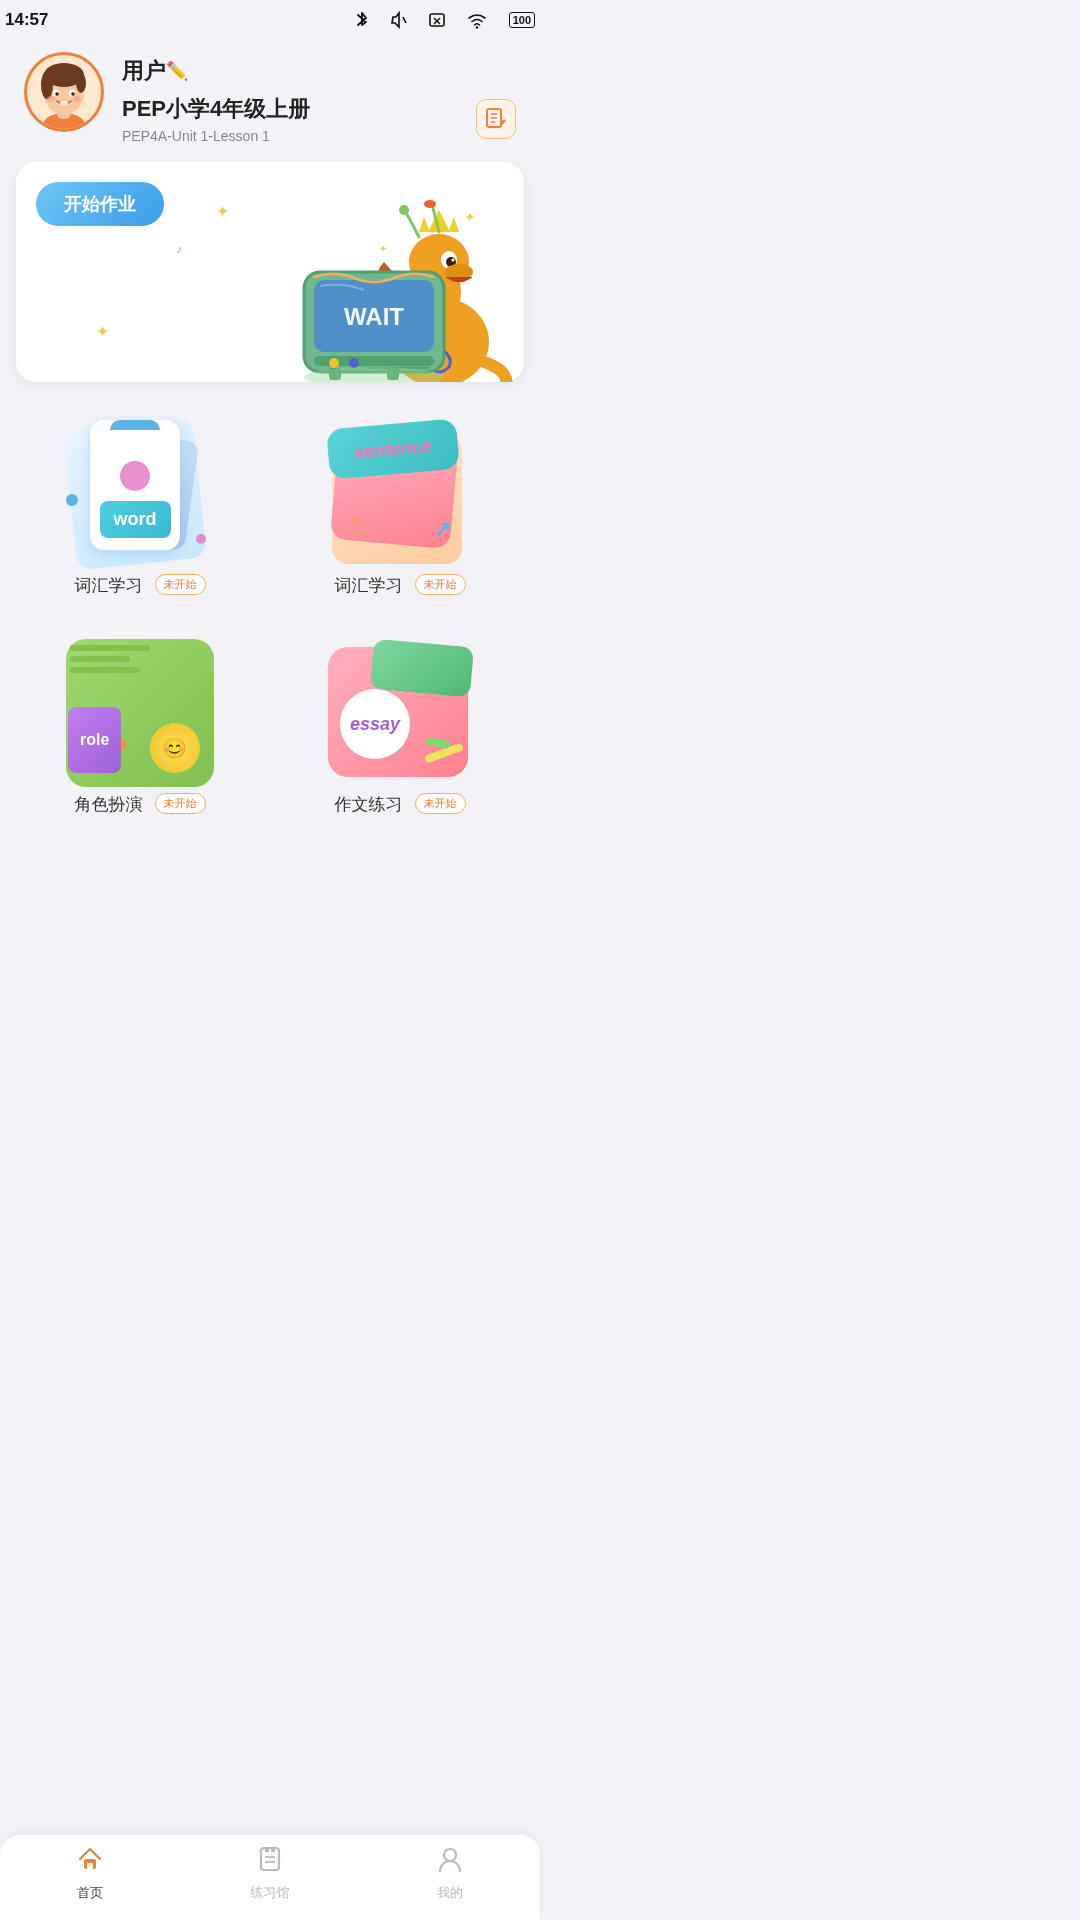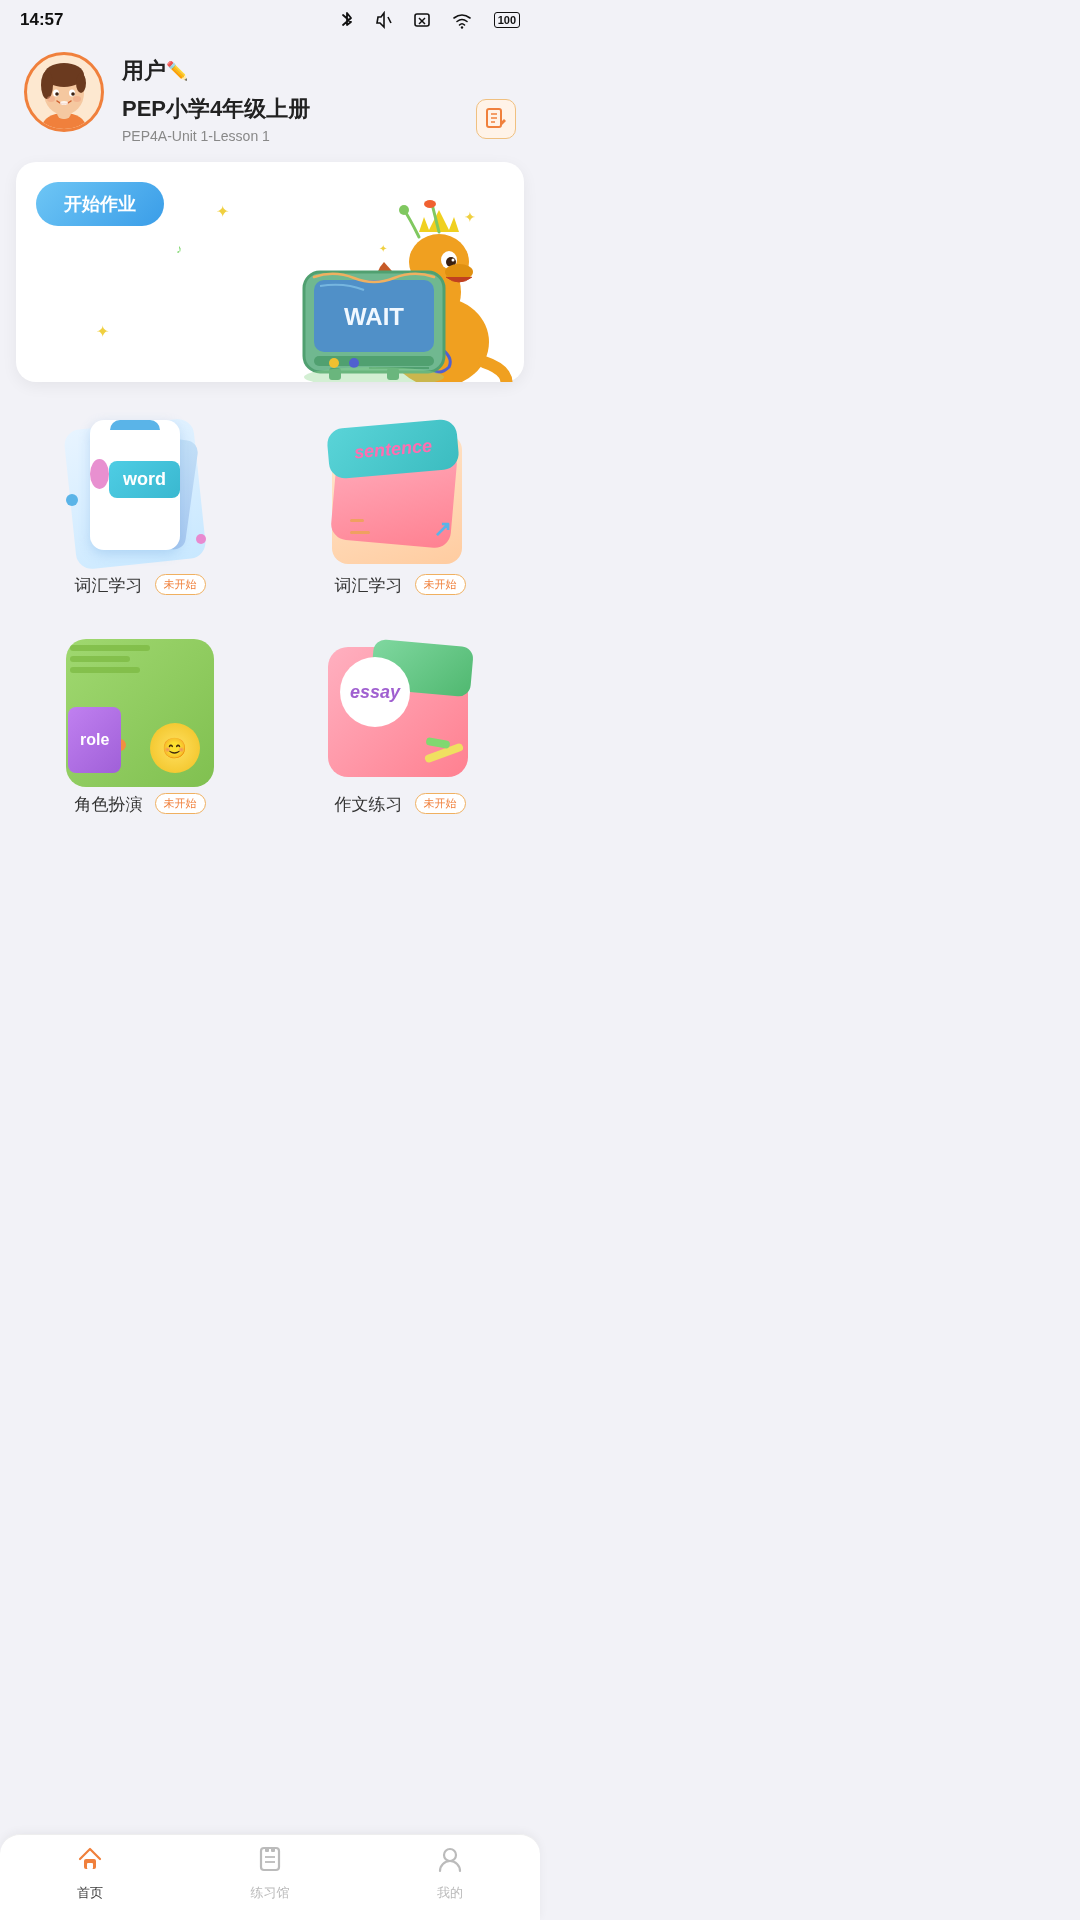--- a/index.html
+++ b/index.html
@@ -11,21 +11,21 @@
       font-family: -apple-system, "PingFang SC", "Helvetica Neue", sans-serif;
       position: relative;
       overflow-x: hidden;
     }
 
     
     .status-bar {
       display: flex;
       justify-content: space-between;
       align-items: center;
-      padding: 10px 20px 6px;
+      padding: 10px 5px 6px;
       background: #f2f2f7;
     }
     .status-time {
       font-size: 17px;
       font-weight: 600;
       color: #111;
     }
     .status-icons {
       display: flex;
       align-items: center;
@@ -216,20 +216,21 @@
     .word-card-phone {
       width: 90px;
       height: 130px;
       background: #fff;
       border-radius: 14px;
       position: absolute;
       left: 30px;
       top: 6px;
       box-shadow: 0 4px 12px rgba(100,160,220,0.3);
       display: flex;
+      flex-direction: column;
       align-items: center;
       justify-content: flex-end;
       padding-bottom: 12px;
     }
     .word-card-top-bar {
       width: 50px;
       height: 10px;
       background: #5ab4e8;
       border-radius: 10px 10px 0 0;
       position: absolute;
@@ -415,21 +416,21 @@
       top: 10px;
       transform: rotate(5deg);
     }
     .essay-white-circle {
       width: 70px;
       height: 70px;
       background: #fff;
       border-radius: 50%;
       position: absolute;
       left: 20px;
-      top: 24px;
+      top: 56px;
       display: flex;
       align-items: center;
       justify-content: center;
     }
     .essay-word {
       color: #a060d0;
       font-size: 18px;
       font-weight: 700;
       font-style: italic;
     }

